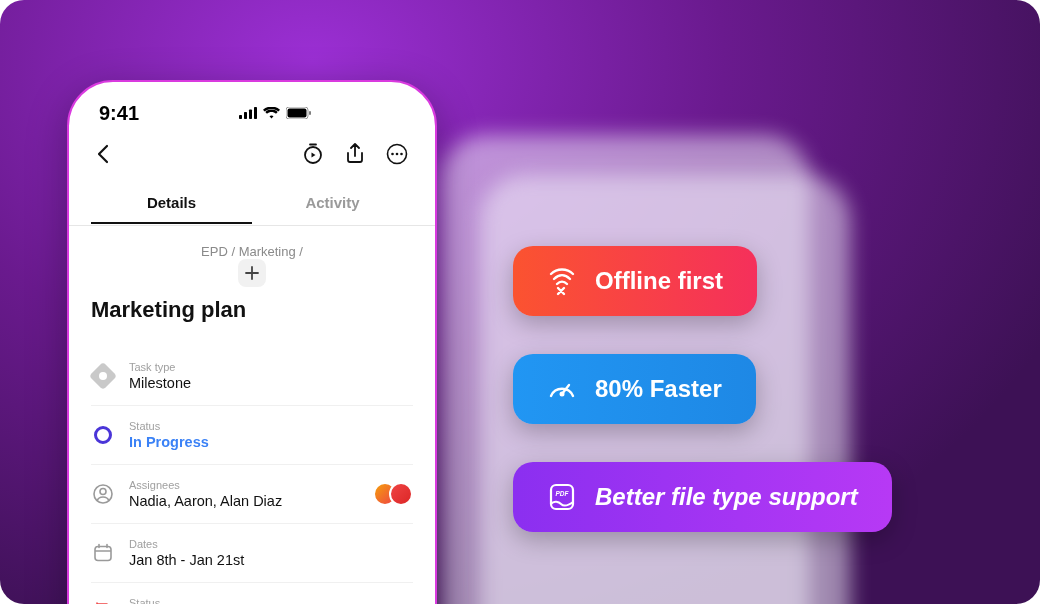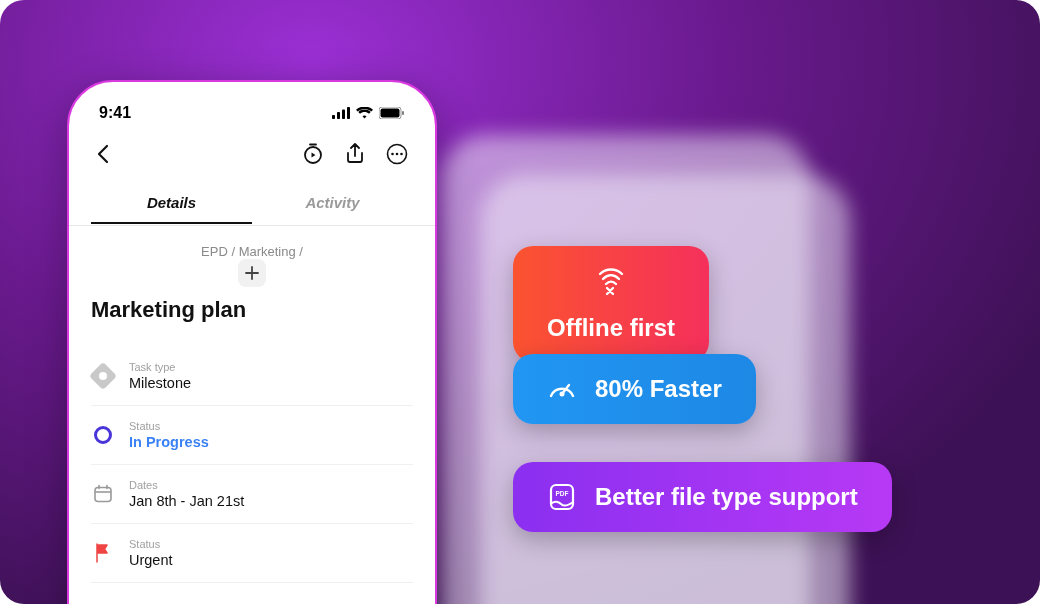--- a/index.html
+++ b/index.html
@@ -17,38 +17,38 @@
   .ghost1 { left: 440px; top: 135px; }
   .ghost2 { left: 480px; top: 175px; }
   
   .phone {
     position: absolute; left: 67px; top: 80px; width: 370px; height: 700px;
     background: #fff; border-radius: 46px; border: 2px solid #d93adf;
     box-shadow: 0 10px 40px rgba(0,0,0,0.3);
     padding: 10px 0 0 0;
   }
   .status-bar {
-    display: flex; align-items: center; justify-content: space-between;
-    padding: 8px 30px 4px 30px; font-size: 16px; font-weight: 600; color: #000;
+    display: flex; align-items: center; 
+    padding: 8px 30px 4px 30px; font-size: 20px; font-weight: 600; color: #000;
   }
   .status-icons { display: flex; align-items: center; gap: 6px; }
   .signal-icon, .wifi-icon, .battery-icon { display: inline-flex; }
   .notch { width: 100px; height: 26px; }
   .header {
     display: flex; align-items: center; justify-content: space-between;
     padding: 12px 26px 8px 22px;
   }
   .header-actions { display: flex; align-items: center; gap: 18px; }
   .icon-btn { width: 24px; height: 24px; display: flex; align-items: center; justify-content: center; cursor: pointer; color: #111; }
   .tabs {
     display: flex; padding: 0 22px; border-bottom: 1px solid #e6e6e6; margin-top: 8px;
   }
   .tab {
     flex: 1; text-align: center; padding: 12px 0; font-size: 15px; font-weight: 600;
-    color: #9a9a9a; cursor: pointer; border-bottom: 2px solid transparent; position: relative; font-style: italic;
+    color: #9a9a9a; cursor: pointer; border-bottom: 2px solid transparent; position: relative;
   }
   .tab.active { color: #111; }
   .tab.active::after {
     content: ""; position: absolute; left: 0; right: 0; bottom: -1px; height: 2px; background: #111;
   }
   .content { padding: 18px 22px 0 22px; }
   .breadcrumb-row { display: flex; align-items: center; justify-content: space-between; margin-bottom: 10px; flex-direction: column; }
   .breadcrumb { font-size: 13px; color: #8a8a8a; }
   .add-btn {
     width: 28px; height: 28px; border-radius: 8px; background: #f1f1f1; display: flex;
@@ -84,23 +84,23 @@
     display: flex; align-items: center; justify-content: center;
   }
   .diamond-icon::after { content: ""; width: 8px; height: 8px; background: #fff; border-radius: 50%; transform: rotate(-45deg); }
   
   .badge {
     position: absolute; display: flex; align-items: center; gap: 18px;
     padding: 20px 34px; border-radius: 20px; color: #fff; font-size: 24px; font-weight: 700;
     box-shadow: 0 8px 24px rgba(0,0,0,0.25);
   }
   .badge-icon { width: 30px; height: 30px; flex-shrink: 0; display: flex; align-items: center; justify-content: center; }
-  .badge1 { left: 513px; top: 246px; background: linear-gradient(90deg, #fb5330 0%, #f5305b 100%); flex-direction: column; }
+  .badge1 { left: 513px; top: 246px; background: linear-gradient(90deg, #fb5330 0%, #f5305b 100%); }
   .badge2 { left: 513px; top: 354px; background: linear-gradient(90deg, #2196f3 0%, #1e88e5 100%); }
-  .badge3 { left: 513px; top: 462px; background: linear-gradient(90deg, #8b2ff0 0%, #b739f5 100%); }
+  .badge3 { left: 513px; top: 462px; background: linear-gradient(90deg, #8b2ff0 0%, #b739f5 100%); font-style: italic; }
 </style>
 </head>
 <body>
 
 <div class="canvas">
   <div class="ghost-phone ghost1"></div>
   <div class="ghost-phone ghost2"></div>
 
   <div class="phone">
     <div class="status-bar">
@@ -190,20 +190,37 @@
       <div class="field-row">
         <div class="field-icon">
           <div class="status-circle"></div>
         </div>
         <div class="field-body">
           <div class="field-label">Status</div>
           <div class="field-value progress">In Progress</div>
         </div>
       </div>
 
+      <div class="field-row">
+        <div class="field-icon">
+          <svg width="22" height="22" viewBox="0 0 22 22">
+              <circle cx="11" cy="11" r="9" stroke="#9a9a9a" stroke-width="1.6" fill="none"></circle>
+              <circle cx="11" cy="8.5" r="3" stroke="#9a9a9a" stroke-width="1.6" fill="none"></circle>
+              <path d="M5 18 c1-3 4-4 6-4 s5 1 6 4" stroke="#9a9a9a" stroke-width="1.6" fill="none"></path>
+            </svg>
+        </div>
+        <div class="field-body">
+          <div class="field-label">Assignees</div>
+          <div class="field-value">Nadia, Aaron, Alan Diaz</div>
+        </div>
+        <div class="field-extra">
+          <div class="avatar av1"></div>
+          <div class="avatar av2"></div>
+        </div>
+      </div>
 
       <div class="field-row">
         <div class="field-icon">
           <svg width="20" height="20" viewBox="0 0 20 20">
               <rect x="2" y="3.5" width="16" height="14" rx="3" stroke="#9a9a9a" stroke-width="1.6" fill="none"></rect>
               <path d="M2 8 h16" stroke="#9a9a9a" stroke-width="1.6"></path>
               <path d="M6 1.5 v3 M14 1.5 v3" stroke="#9a9a9a" stroke-width="1.6" stroke-linecap="round"></path>
             </svg>
         </div>
         <div class="field-body">

